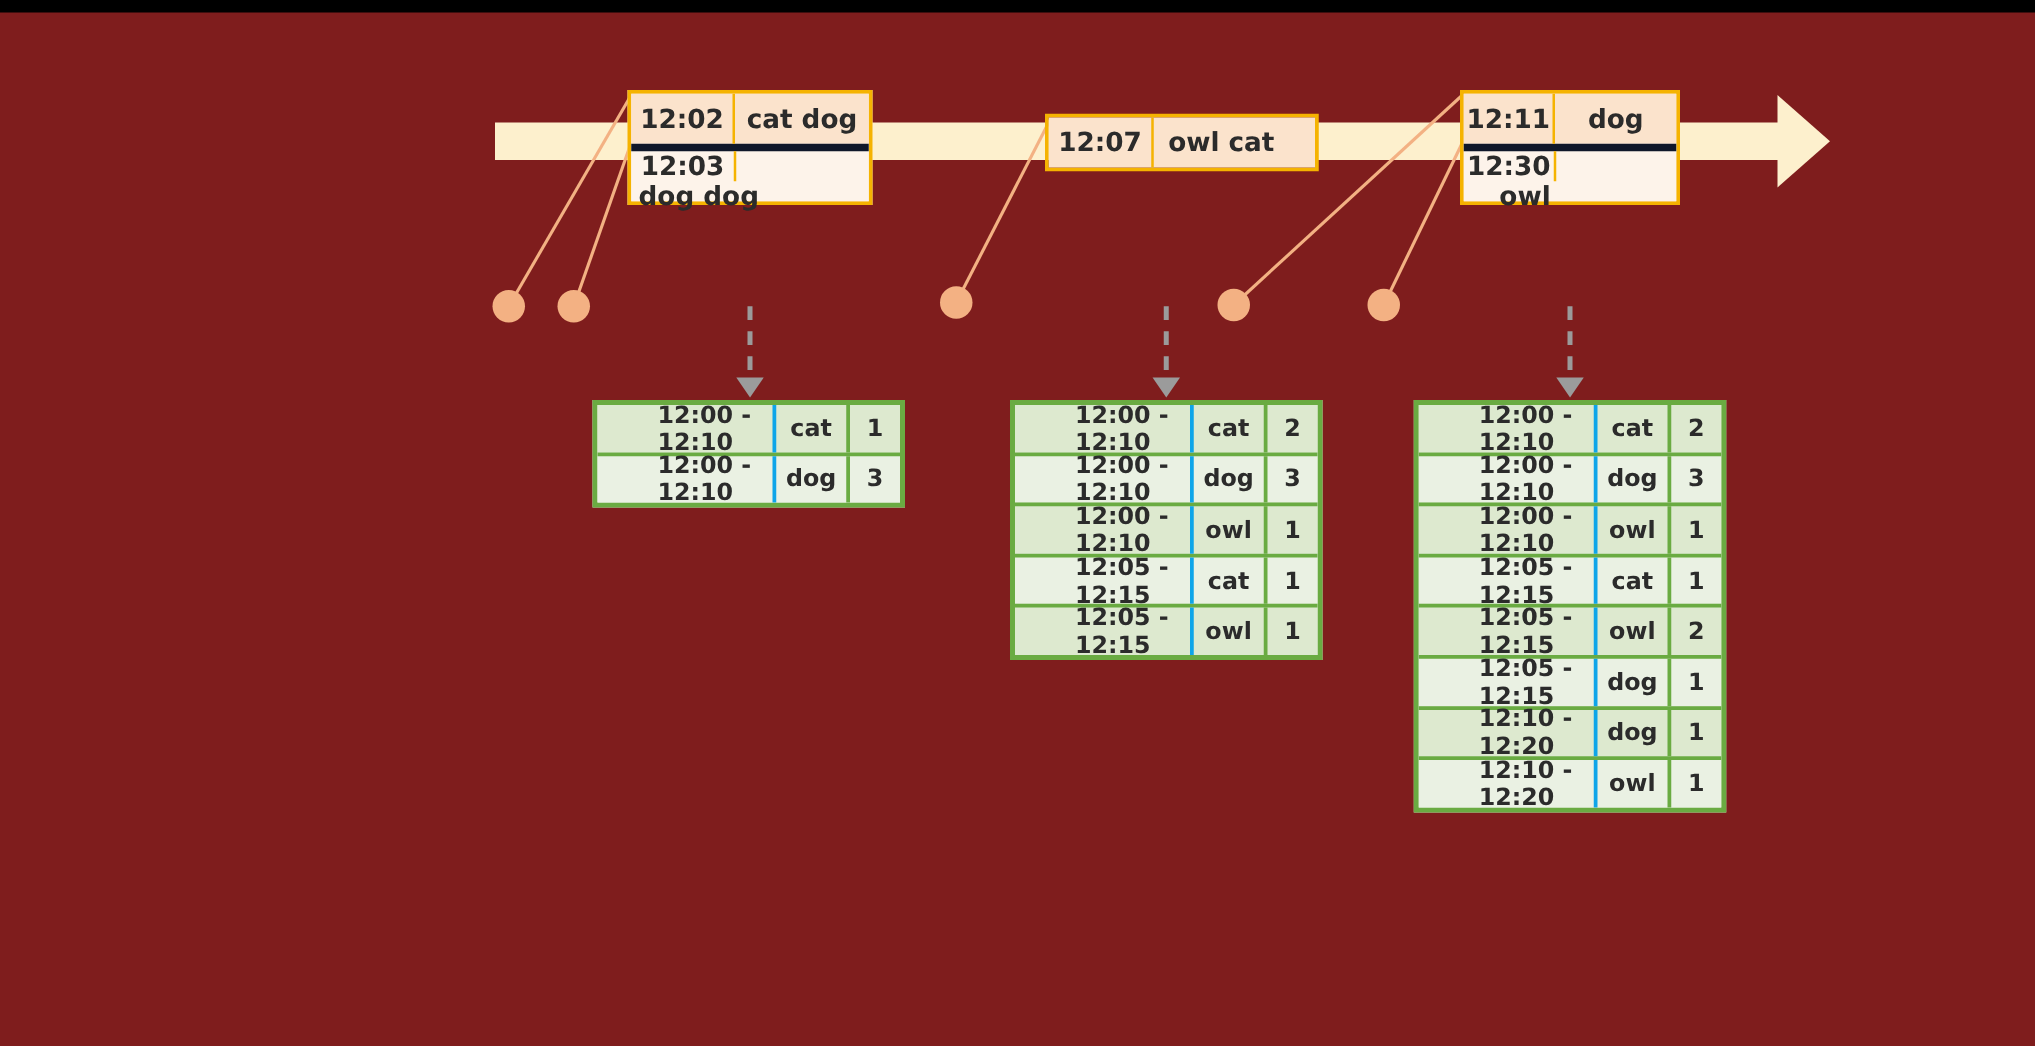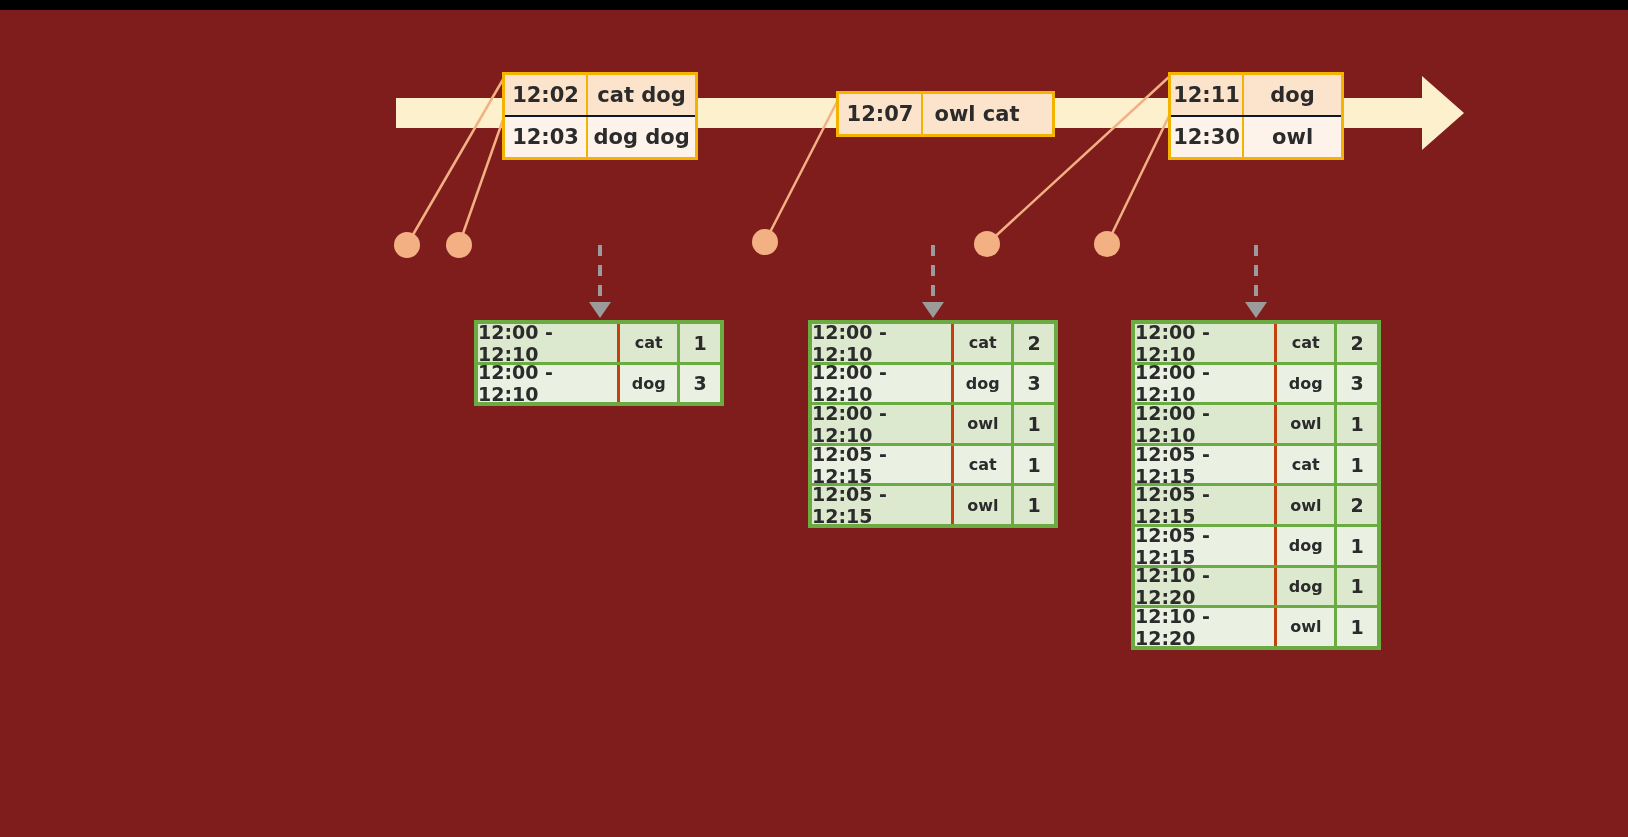--- a/index.html
+++ b/index.html
@@ -55,21 +55,22 @@
     border: 3px solid #f5b301;
     box-sizing: border-box;
     background: #fdeedd;
   }
   .event-row {
     display: flex;
     align-items: stretch;
     height: 40px;
   }
   .event-row + .event-row {
-    border-top: 2px solid #0f172a;
+    border-top: 6px solid #0f172a;
+    flex-direction: column;
   }
   .event-row.r1 { background: #fbe3cc; }
   .event-row.r2 { background: #fdf3ea; }
   .ev-time {
     display: flex;
     align-items: center;
     justify-content: center;
     border-right: 2px solid #f5b301;
     font-size: 21px;
     color: #2b2b2b;
@@ -108,31 +109,32 @@
     align-items: stretch;
     height: 37.6px;
   }
   .res-row.shade-a { background: #dde9cf; }
   .res-row.shade-b { background: #eaf1e3; }
   .res-row + .res-row { border-top: 3px solid #6aab42; }
   .res-range {
     display: flex;
     align-items: center;
     justify-content: center;
-    border-right: 3px solid #c2410c;
+    border-right: 3px solid #0ea5e9;
     font-size: 19px;
     color: #2b2b2b;
     box-sizing: border-box;
+    padding-left: 48px;
   }
   .res-word {
     display: flex;
     align-items: center;
     justify-content: center;
     border-right: 3px solid #6aab42;
-    font-size: 16px;
+    font-size: 19px;
     color: #2b2b2b;
     box-sizing: border-box;
   }
   .res-count {
     display: flex;
     align-items: center;
     justify-content: center;
     font-size: 19px;
     color: #2b2b2b;
     box-sizing: border-box;

